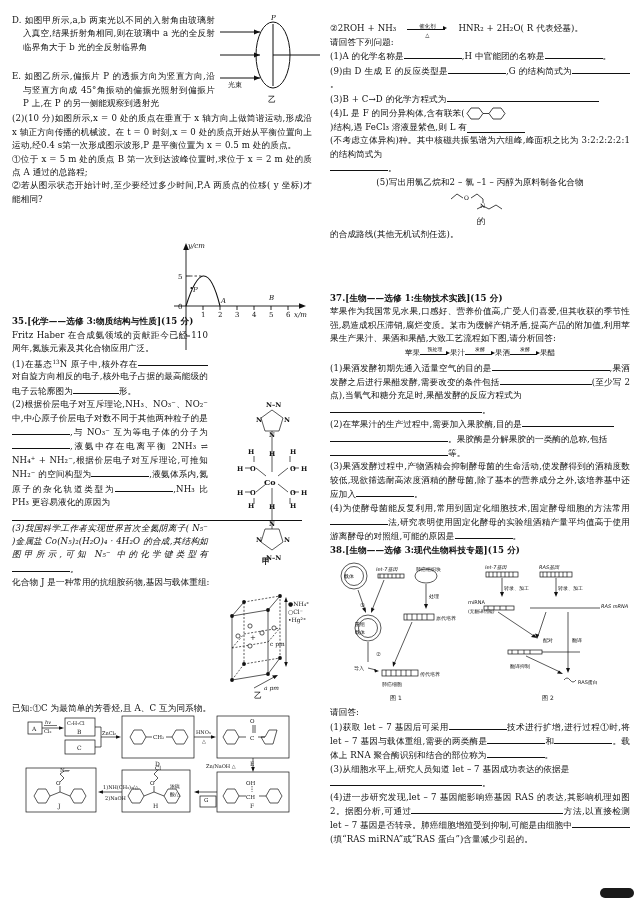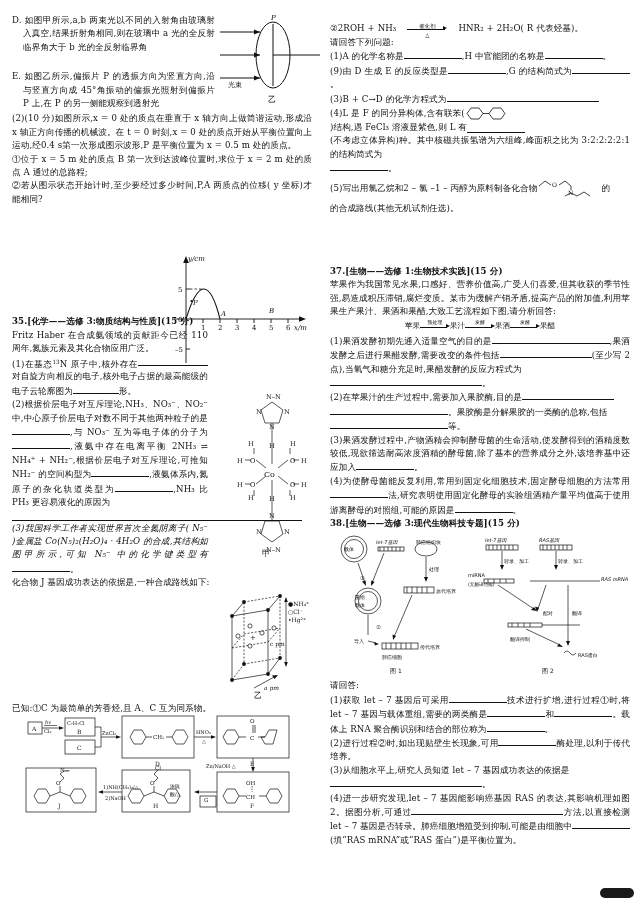--- a/index.html
+++ b/index.html
@@ -56,21 +56,21 @@
         <text x="51" y="10" font-size="7" font-style="italic" font-family="DejaVu Serif, serif">P</text>
       </svg>
       <div class="tiny" style="position:absolute;left:8px;top:70px;font-size:7px;">光束</div>
       <div class="tiny" style="position:absolute;left:48px;top:84px;font-size:8px;">乙</div>
     </div>
 
     <div class="ln" style="margin-top:2px;">(2)(10 分)如图所示,x = 0 处的质点在垂直于 x 轴方向上做简谐运动,形成沿 x 轴正方向传播的机械波。在 t = 0 时刻,x = 0 处的质点开始从平衡位置向上运动,经0.4 s第一次形成图示波形,P 是平衡位置为 x = 0.5 m 处的质点。</div>
     <div class="ln">①位于 x = 5 m 处的质点 B 第一次到达波峰位置时,求位于 x = 2 m 处的质点 A 通过的总路程;</div>
     <div class="ln">②若从图示状态开始计时,至少要经过多少时间,P,A 两质点的位移( y 坐标)才能相同?</div>
 
-    <div class="fig" style="left:148px;top:248px;width:155px;height:128px;">
+    <div class="fig" style="left:148px;top:235px;width:155px;height:128px;">
       <svg width="155" height="128" viewBox="0 0 155 128">
         <g stroke="#111" fill="none" stroke-width="0.9">
 
           <line x1="26" y1="12" x2="26" y2="115"></line>
           <polygon points="26,8 23.2,15 28.8,15" fill="#111" stroke="none"></polygon>
 
           <line x1="14" y1="71" x2="142" y2="71"></line>
           <polygon points="146,71 139,68.2 139,73.8" fill="#111" stroke="none"></polygon>
 
           <line x1="43" y1="71" x2="43" y2="75"></line>
@@ -114,21 +114,21 @@
     <div class="ln" style="width:196px;">
       <span>(1)在基态</span><sup>13</sup><span>N 原子中,核外存在</span><span class="blk u12"></span><span>对自旋方向相反的电子,核外电子占据的最高能级的电子云轮廓图为</span><span class="blk u8"></span><span>形。</span>
     </div>
     <div class="ln" style="width:196px;">
       <span>(2)根据价层电子对互斥理论,NH₃、NO₃⁻、NO₂⁻ 中,中心原子价层电子对数不同于其他两种粒子的是</span><span class="blk u10"></span><span>,与 NO₃⁻ 互为等电子体的分子为</span><span class="blk u10"></span><span>,液氨中存在电离平衡 2NH₃ ⇌ NH₄⁺ + NH₂⁻,根据价层电子对互斥理论,可推知 NH₂⁻ 的空间构型为</span><span class="blk u10"></span><span>,液氨体系内,氮原子的杂化轨道类型为</span><span class="blk u10"></span><span>,NH₃ 比 PH₃ 更容易液化的原因为</span>
     </div>
     <div class="ln" style="width:290px;">
         <span class="fullrule"></span>
       </div>
 
-    <div class="fig" style="left:216px;top:388px;width:88px;height:168px;">
+    <div class="fig" style="left:216px;top:396px;width:88px;height:168px;font-weight:bold;">
       <svg width="88" height="168" viewBox="0 0 88 168" font-family="DejaVu Serif, serif" font-size="6.6" fill="#111">
         <g stroke="#111" stroke-width="0.7" fill="none">
 
           <polygon points="44,14 55,22 51,35 37,35 33,22"></polygon>
           <line x1="44" y1="35" x2="44" y2="55"></line>
 
           <polygon points="44,154 55,146 51,133 37,133 33,146"></polygon>
           <line x1="44" y1="133" x2="44" y2="113"></line>
 
           <line x1="44" y1="55" x2="44" y2="76"></line>
@@ -228,21 +228,21 @@
         <text x="40" y="106" font-style="italic">a pm</text>
       </svg>
       <div style="position:absolute;left:64px;top:16px;font-size:6px;line-height:8px;">
         <div>●NH₄⁺</div>
         <div>○Cl⁻</div>
         <div>•Hg²⁺</div>
       </div>
       <div class="cap" style="position:absolute;left:30px;top:106px;">乙</div>
     </div>
 
-    <div class="ln">化合物 J 基因成功表达的依据是,一种合成路线如下:</div>
+    <div class="ln">化合物 J 是一种常用的抗组胺药物,基因与载体重组:</div>
 
     <div class="fig" style="left:12px;top:708px;width:290px;height:108px;">
       <svg width="290" height="108" viewBox="0 0 290 108" font-family="DejaVu Serif, serif" font-size="5.6" fill="#111">
         <g stroke="#111" stroke-width="0.7" fill="none">
 
           <rect x="4" y="14" width="14" height="12"></rect>
 
           <line x1="18" y1="20" x2="38" y2="20"></line>
             <polygon points="40,20 35,18.2 35,21.8" fill="#111" stroke="none"></polygon>
 
@@ -399,21 +399,21 @@
         </svg>
       </span>
       <span>)结构,遇 FeCl₃ 溶液显紫色,则 L 有</span>
         <span class="blk u10"></span>
         <span>(不考虑立体异构)种。其中核磁共振氢谱为六组峰,峰面积之比为 3:2:2:2:2:1 的结构简式为</span>
     </div>
     <div class="ln">
       <span class="blk u10"></span><span>。</span>
     </div>
 
-    <div class="ln" style="display:flex;align-items:center;flex-wrap:wrap;">
+    <div class="ln" style="display:flex;align-items:center;flex-wrap:wrap;flex-direction:column;">
       <span>(5)写出用氯乙烷和2 – 氯 –1 – 丙醇为原料制备化合物</span>
       <span style="display:inline-block;">
         <svg width="62" height="26" viewBox="0 0 62 26" font-family="DejaVu Serif, serif" font-size="6">
           <g stroke="#111" stroke-width="0.8" fill="none">
             <path d="M2,10 L8,5 L14,9"></path>
             <path d="M22,9 L28,5 L34,10"></path>
             <path d="M34,10 L34,14"></path>
             <path d="M28,20 L34,17 L40,20"></path>
             <path d="M40,20 L47,16"></path>
             <path d="M47,16 L53,20"></path>
@@ -613,30 +613,27 @@
           <text x="74" y="142" font-size="6">图 2</text>
         </svg>
       </div>
     </div>
 
     <div class="ln">请回答:</div>
     <div class="ln">
       <span>(1)获取 let – 7 基因后可采用</span><span class="blk u10"></span><span>技术进行扩增,进行过程①时,将 let – 7 基因与载体重组,需要的两类酶是</span><span class="blk u10"></span><span>和</span><span class="blk u10"></span><span>。载体上 RNA 聚合酶识别和结合的部位称为</span><span class="blk u10"></span><span>。</span>
     </div>
     <div class="ln">
-      <span>(2)进行过程②时,如出现贴壁生长现象,可用</span><span class="blk u10"></span><span>酶处理,以利于传代培养。</span>
-    </div>
-    <div class="ln">
       <span>(3)从细胞水平上,研究人员知道 let – 7 基因成功表达的依据是</span>
     </div>
     <div class="ln">
       <span class="blk u26"></span><span>。</span>
     </div>
     <div class="ln">
-      <span>(4)进一步研究发现,let – 7 基因能影响癌基因 RAS 的表达,其影响机理如图 2。据图分析,可通过</span><span class="blk u26"></span><span>方法,以直接检测 let – 7 基因是否转录。肺癌细胞增殖受到抑制,可能是由细胞中</span><span class="blk u10"></span><span>(填“RAS mRNA”或“RAS 蛋白”)是平衡位置为。</span>
+      <span>(4)进一步研究发现,let – 7 基因能影响癌基因 RAS 的表达,其影响机理如图 2。据图分析,可通过</span><span class="blk u26"></span><span>方法,以直接检测 let – 7 基因是否转录。肺癌细胞增殖受到抑制,可能是由细胞中</span><span class="blk u10"></span><span>(填“RAS miRNA”或“RAS 蛋白”)含量减少引起的。</span>
     </div>
 
   </div>
 
   <div class="bottombar">
     <div class="pill"></div>
   </div>
 
 </div>
 

